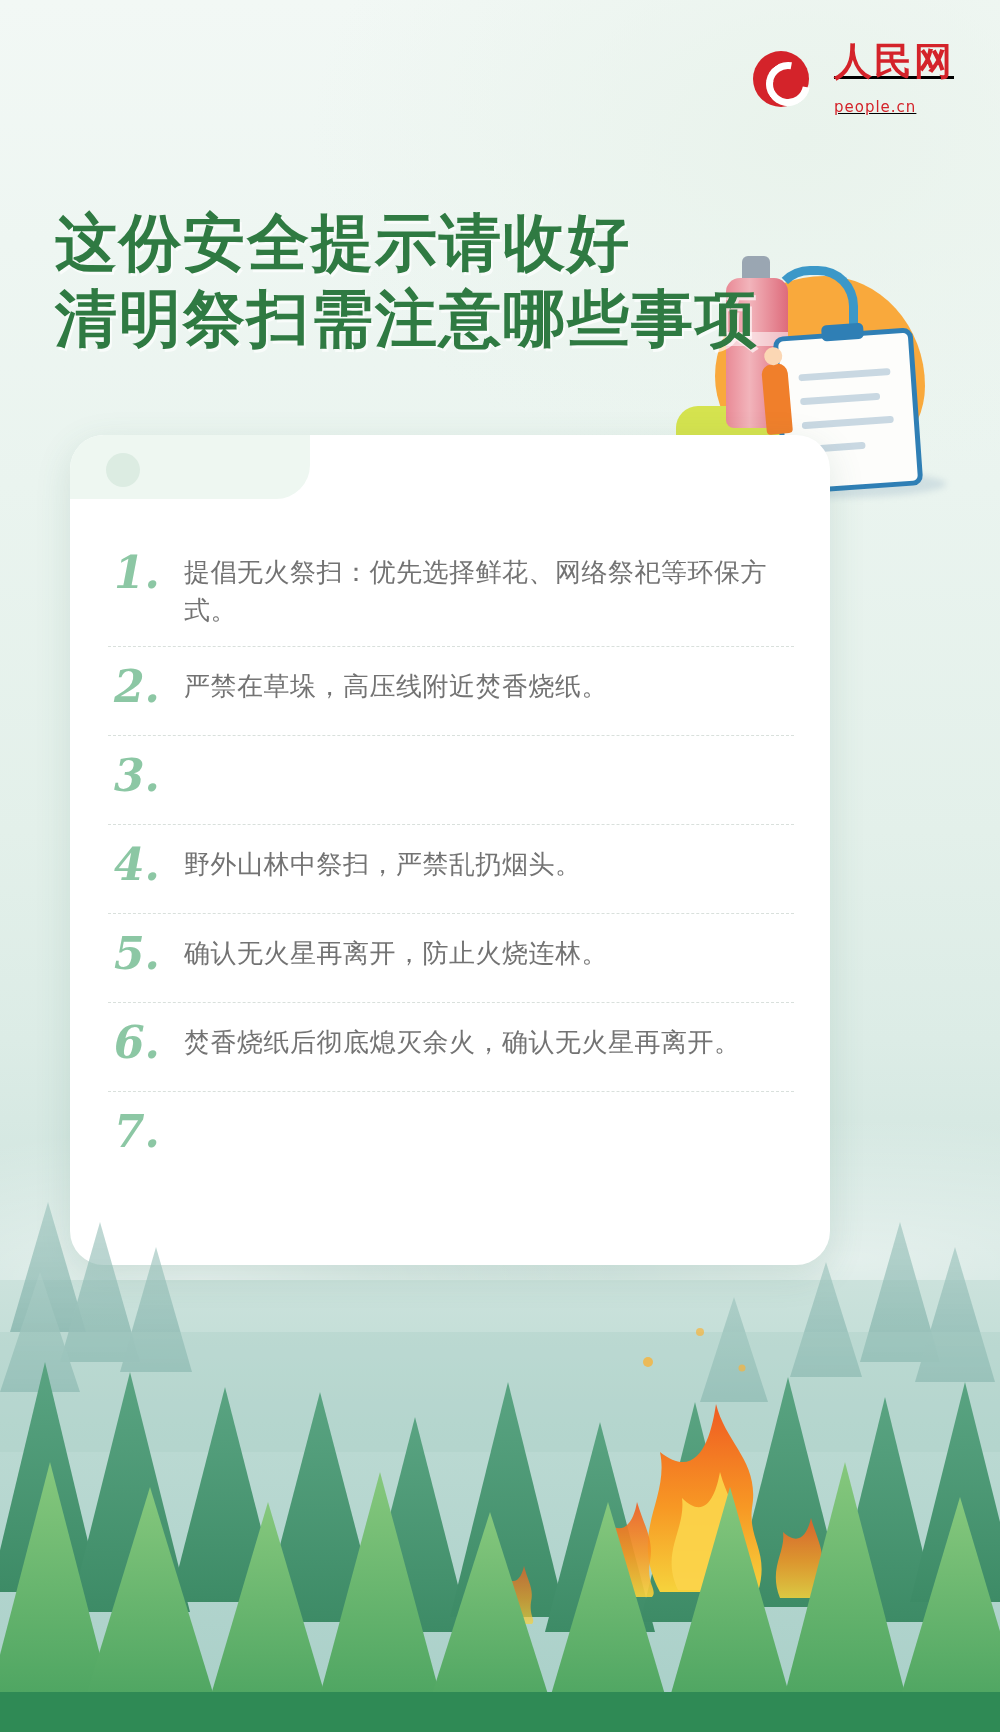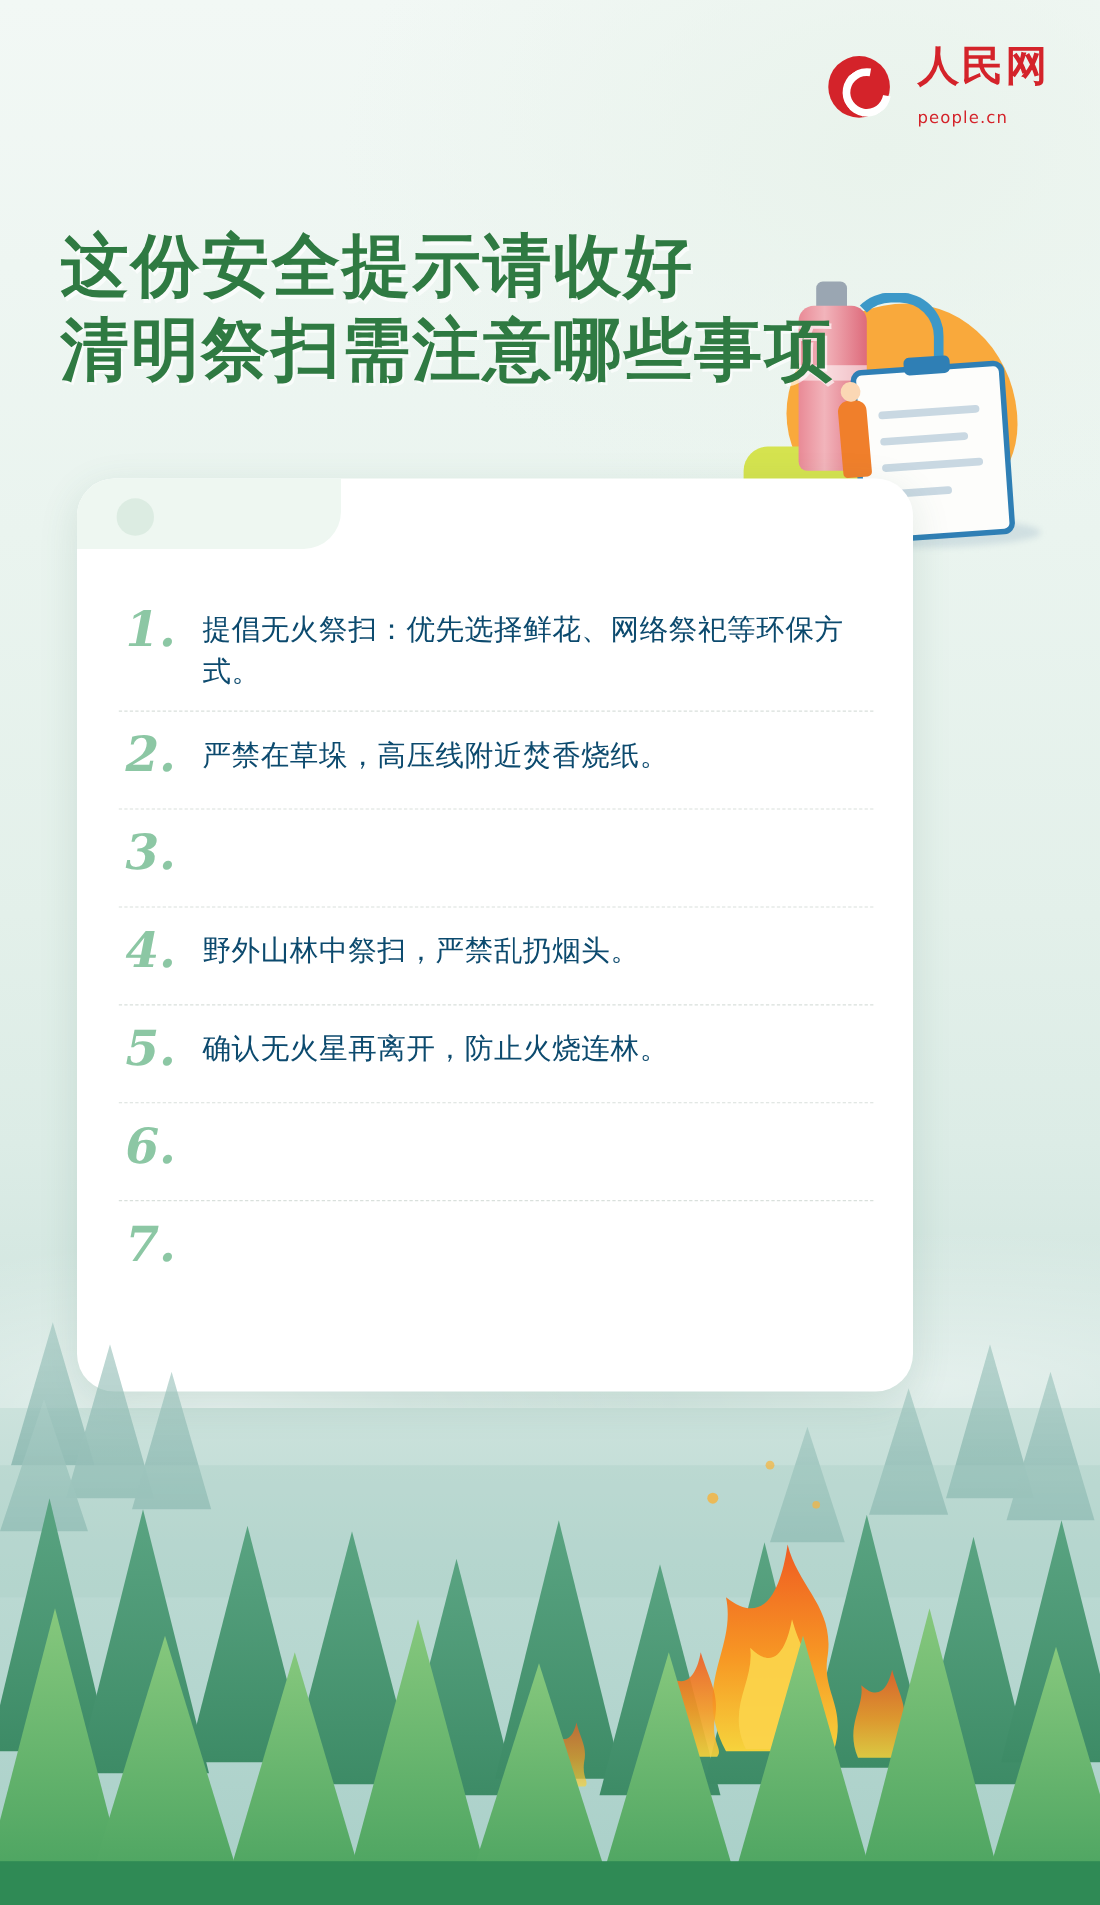--- a/index.html
+++ b/index.html
@@ -36,20 +36,21 @@
   }
 
   
   .logo {
     position: absolute;
     top: 42px;
     right: 46px;
     display: flex;
     align-items: center;
     gap: 25px;
+    text-decoration: underline;
   }
   .logo-mark {
     width: 56px;
     height: 56px;
     border-radius: 50%;
     background: #d4232a;
     position: relative;
     flex: none;
   }
   .logo-mark::after {
@@ -251,21 +252,21 @@
     font-weight: bold;
     font-size: 44px;
     line-height: 1;
     color: #8cc7a4;
     padding-top: 2px;
     padding-left: 6px;
   }
   .txt {
     font-size: 26px;
     line-height: 1.48;
-    color: #0c4a6e;
+    color: #737373;
     letter-spacing: .5px;
     padding-top: 4px;
   }
 
   
   .forest {
     position: absolute;
     left: 0; bottom: 0;
     width: 1000px;
     height: 700px;
@@ -337,20 +338,21 @@
         <div class="txt">野外山林中祭扫，严禁乱扔烟头。</div>
       </div>
 
       <div class="item">
         <div class="num">5.</div>
         <div class="txt">确认无火星再离开，防止火烧连林。</div>
       </div>
 
       <div class="item">
         <div class="num">6.</div>
+        <div class="txt">焚香烧纸后彻底熄灭余火，确认无火星再离开。</div>
       </div>
 
       <div class="item">
         <div class="num">7.</div>
       </div>
 
     </div>
   </div>
 
   <div class="forest">

